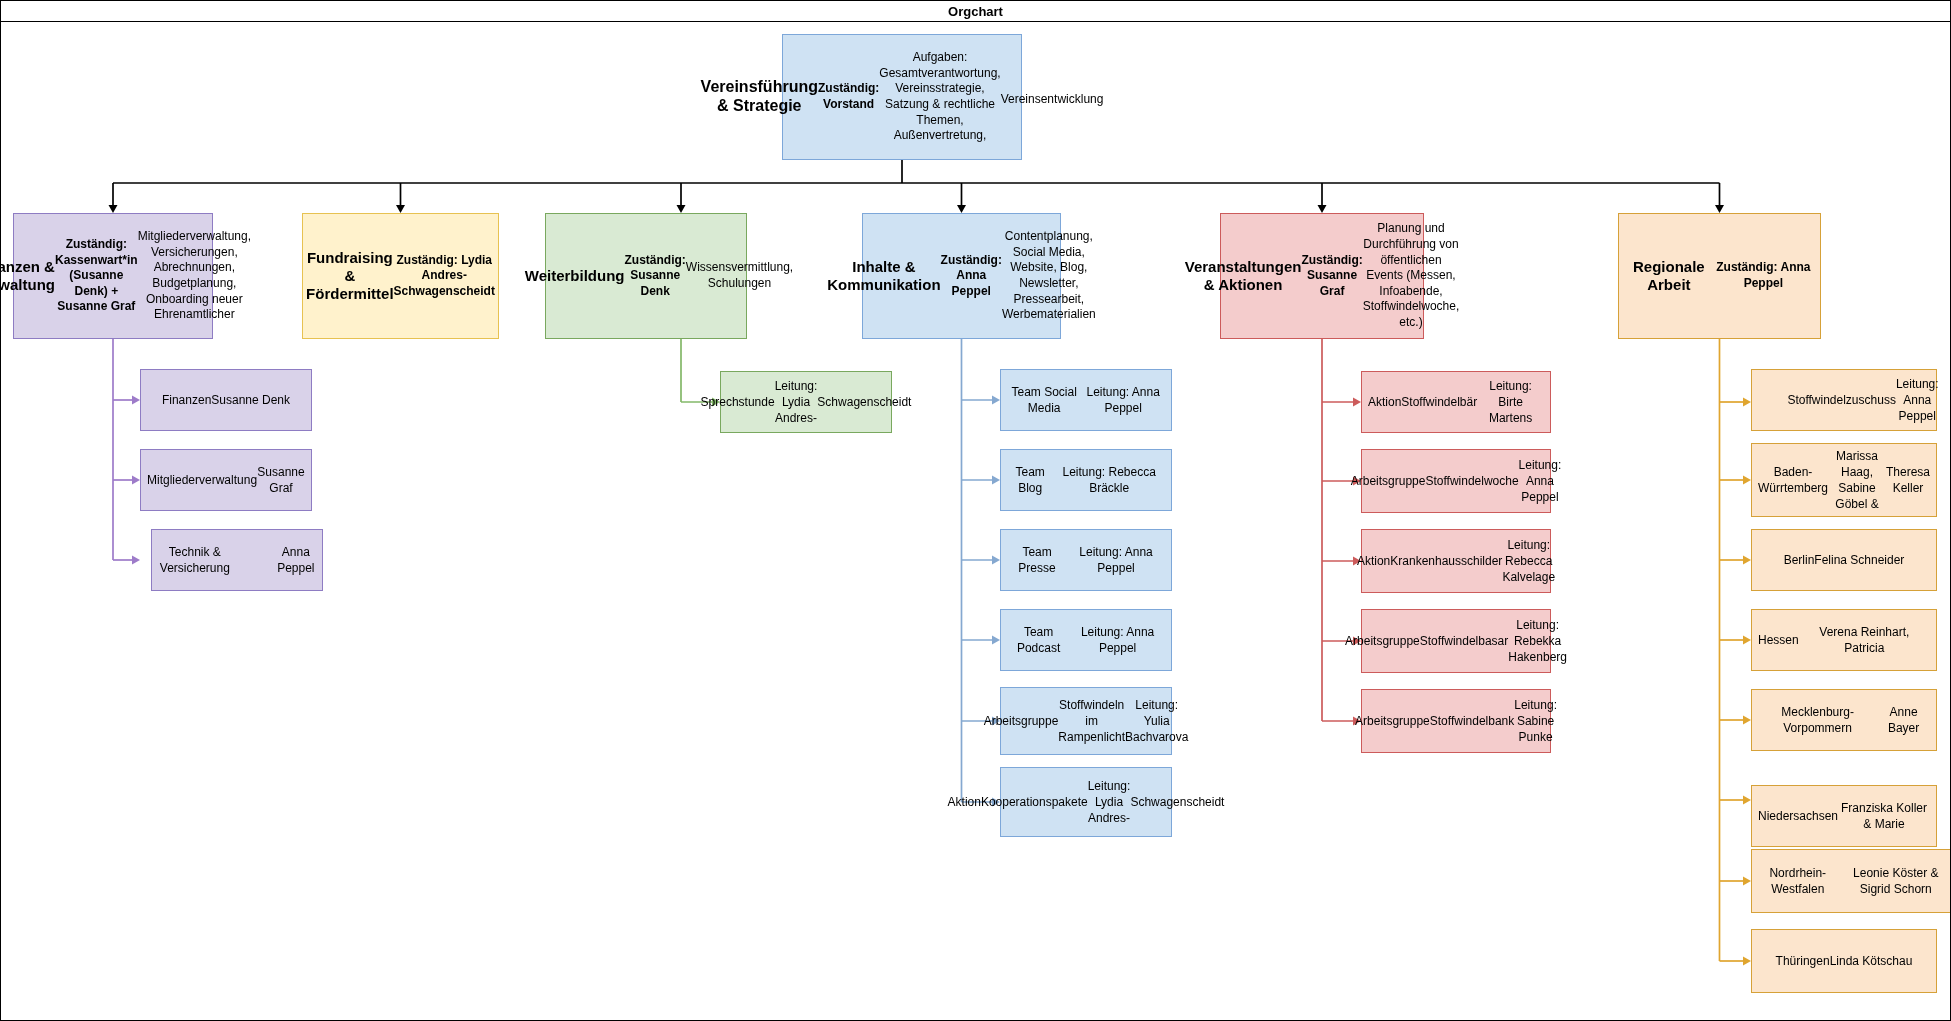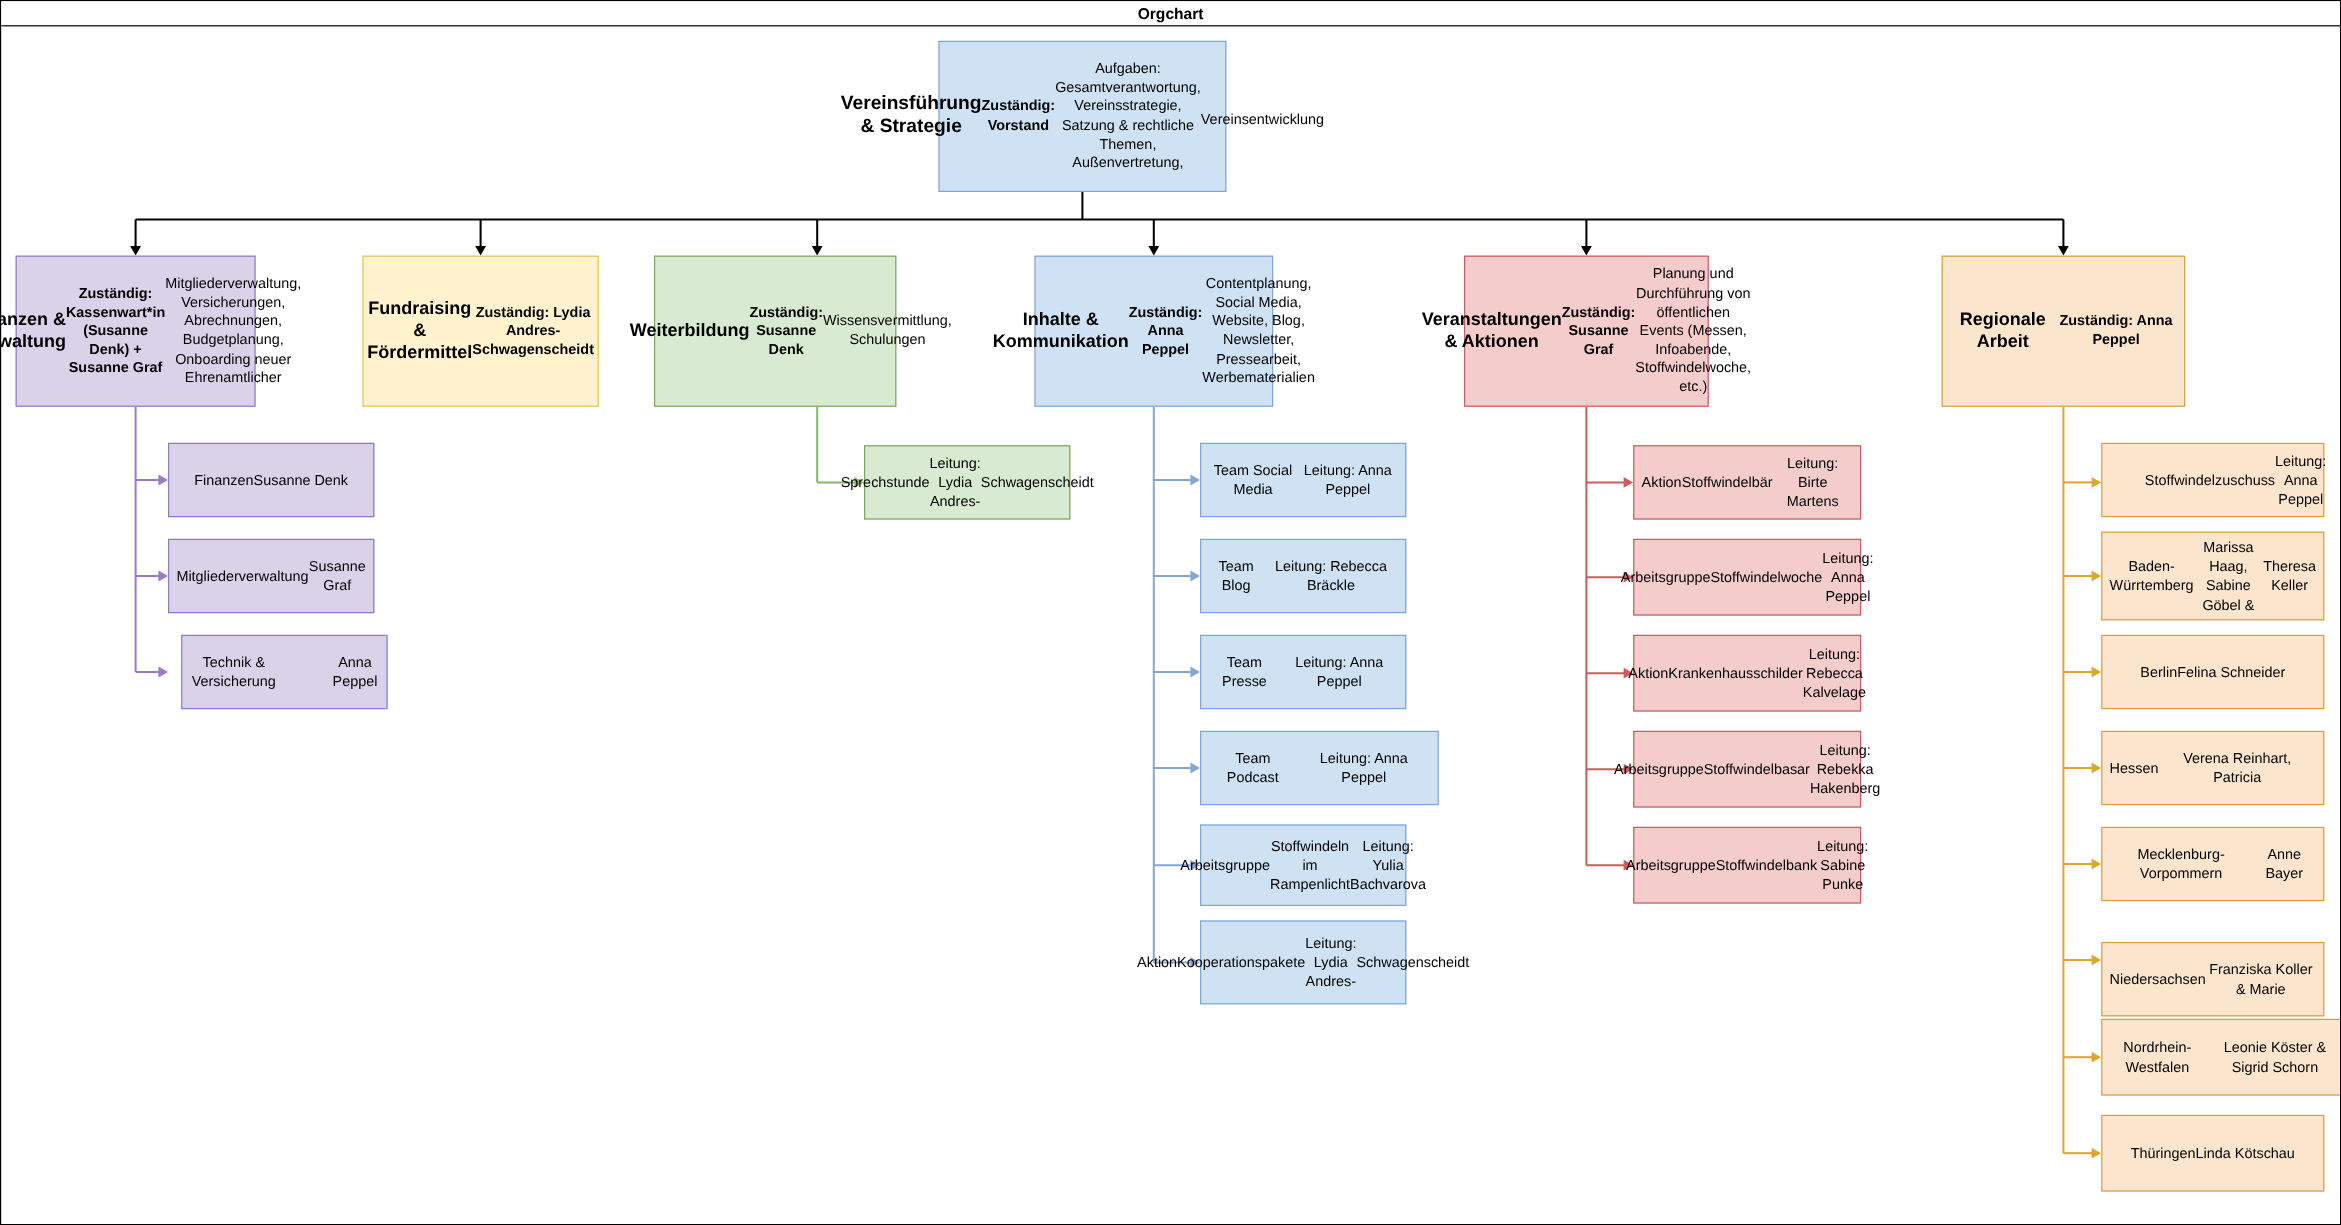--- a/index.html
+++ b/index.html
@@ -144,21 +144,21 @@
         <div class="cl">Leitung: Anna Peppel</div>
       </div>
       <div class="node child" style="left: 999px; top: 448px; width: 172px; height: 62px; background: rgb(207, 226, 243); border: 1px solid rgb(125, 167, 217);">
         <div class="cl">Team Blog</div>
         <div class="cl">Leitung: Rebecca Bräckle</div>
       </div>
       <div class="node child" style="left: 999px; top: 528px; width: 172px; height: 62px; background: rgb(207, 226, 243); border: 1px solid rgb(125, 167, 217);">
         <div class="cl">Team Presse</div>
         <div class="cl">Leitung: Anna Peppel</div>
       </div>
-      <div class="node child" style="left: 999px; top: 608px; width: 199px; height: 62px; background: rgb(207, 226, 243); border: 1px solid rgb(125, 167, 217);">
+      <div class="node child" style="left: 999px; top: 608px; width: 172px; height: 62px; background: rgb(207, 226, 243); border: 1px solid rgb(125, 167, 217);">
         <div class="cl">Team Podcast</div>
         <div class="cl">Leitung: Anna Peppel</div>
       </div>
       <div class="node child" style="left: 999px; top: 686px; width: 172px; height: 68px; background: rgb(207, 226, 243); border: 1px solid rgb(125, 167, 217);">
         <div class="cl">Arbeitsgruppe</div>
         <div class="cl">Stoffwindeln im Rampenlicht</div>
         <div class="cl">Leitung: Yulia Bachvarova</div>
       </div>
       <div class="node child" style="left: 999px; top: 766px; width: 172px; height: 70px; background: rgb(207, 226, 243); border: 1px solid rgb(125, 167, 217);">
         <div class="cl">Aktion</div>

